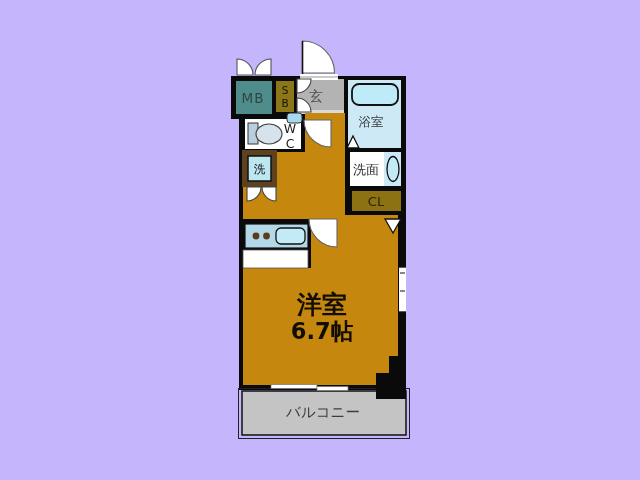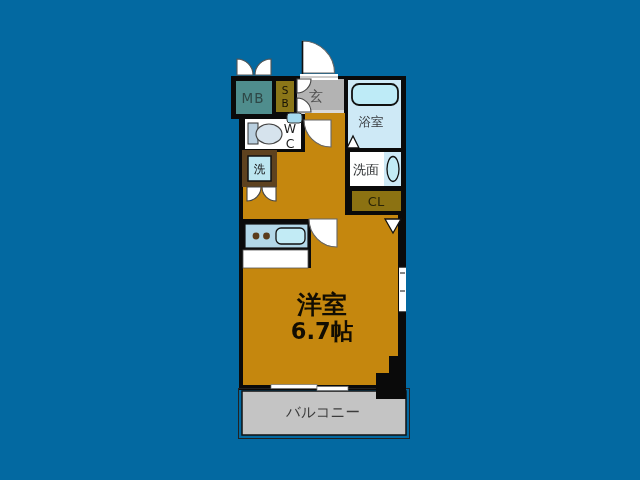--- a/index.html
+++ b/index.html
@@ -1,16 +1,16 @@
 <!DOCTYPE html>
 <html><head>
 <meta charset="utf-8">
 <style>
   html,body{margin:0;padding:0;background:#ffffff;}
-  .stage{position:relative;width:640px;height:480px;background:#0369a1;overflow:hidden;
+  .stage{position:relative;width:640px;height:480px;background:#c4b5fd;overflow:hidden;
          font-family:"DejaVu Sans","Liberation Sans",sans-serif;}
   svg text{font-family:"DejaVu Sans","Liberation Sans",sans-serif;}
   .lbl{text-anchor:middle;}
 </style>
 </head>
 <body>
 
 <div class="stage">
 <svg width="640" height="480" viewBox="0 0 640 480">
 

